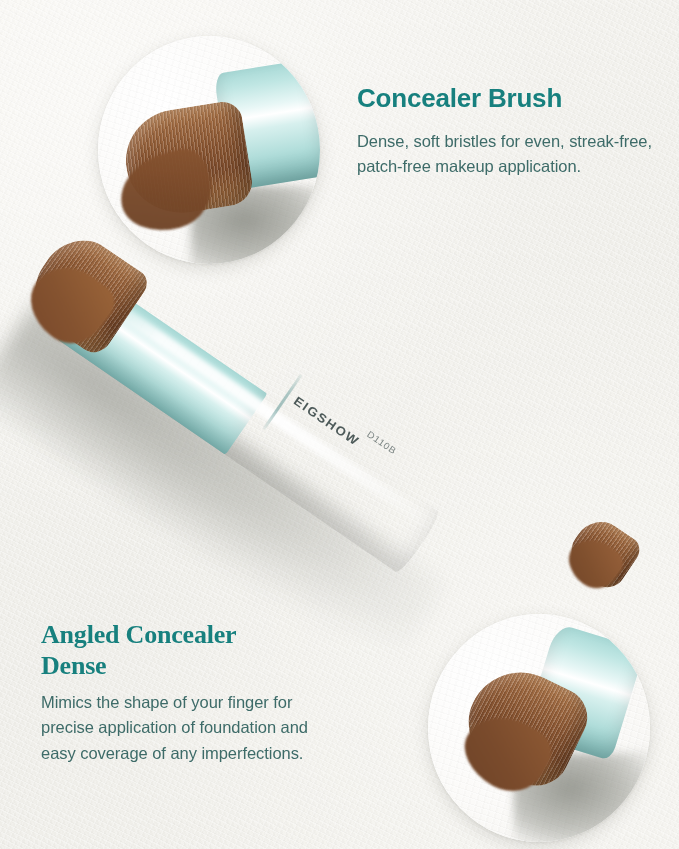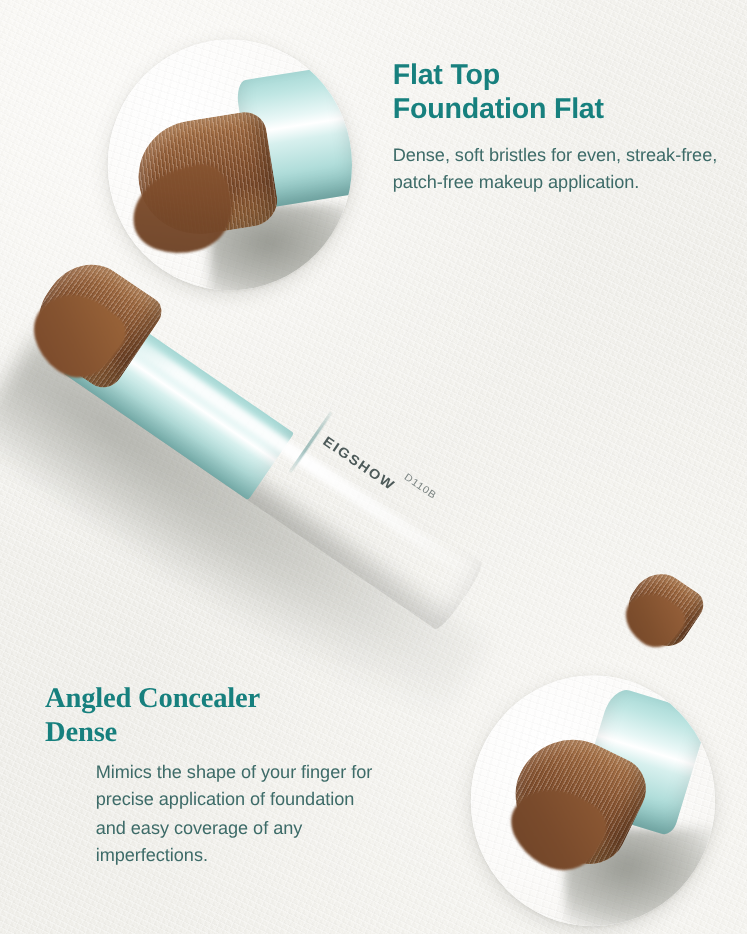--- a/index.html
+++ b/index.html
@@ -307,22 +307,22 @@
     <div class="plaster"></div>
     <div class="smudge" style="left:96px;top:150px;width:132px;height:88px;"></div>
     <div id="ti-shadow"></div>
     <div id="ti-ferrule" class="handle-grad"></div>
     <div id="ti-bristle" class="bristle-grad"></div>
     <div id="ti-bristle-fan"></div>
   </div>
 
   <div class="txt-block" id="block-top">
     <h2 class="heading" style="color:#17807e;">
-      <span>Flat Top</span><br>
-      <span>Foundation Flat</span>
+      <br>
+      <span>Concealer Brush</span>
     </h2>
     <p class="body-copy" style="color:#3d6b68;margin-top:16px;">Dense, soft bristles for even, streak-free, patch-free makeup application.</p>
   </div>
 
   <div id="main-brush">
     <div class="mb" id="mb-shadow"></div>
 
     <div class="mb" id="mb-seg2"></div>
     <div class="mb handle-grad" id="mb-seg1"></div>
     <div class="mb" id="mb-gloss"></div>
@@ -336,21 +336,21 @@
 
     <div class="print" id="mb-brand">EIGSHOW</div>
     <div class="print" id="mb-model">D110B</div>
   </div>
 
   <div class="txt-block" id="block-bottom">
     <h2 class="heading" style="color:#17807e;font-family:Liberation Serif, serif;">
       <span>Angled Concealer</span><br>
       <span>Dense</span>
     </h2>
-    <p class="body-copy" style="color:#3d6b68;margin-left:46px;">Mimics the shape of your finger for precise application of foundation and easy coverage of any imperfections.</p>
+    <p class="body-copy" style="color:#3d6b68;">Mimics the shape of your finger for precise application of foundation and easy coverage of any imperfections.</p>
   </div>
 
   <div class="inset" id="inset-bottom">
     <div class="plaster"></div>
     <div class="smudge" style="left:86px;top:142px;width:136px;height:92px;"></div>
     <div id="bi-shadow"></div>
     <div id="bi-ferrule" class="handle-grad"></div>
     <div id="bi-bristle" class="bristle-grad"></div>
     <div id="bi-bristle-tip"></div>
   </div>

